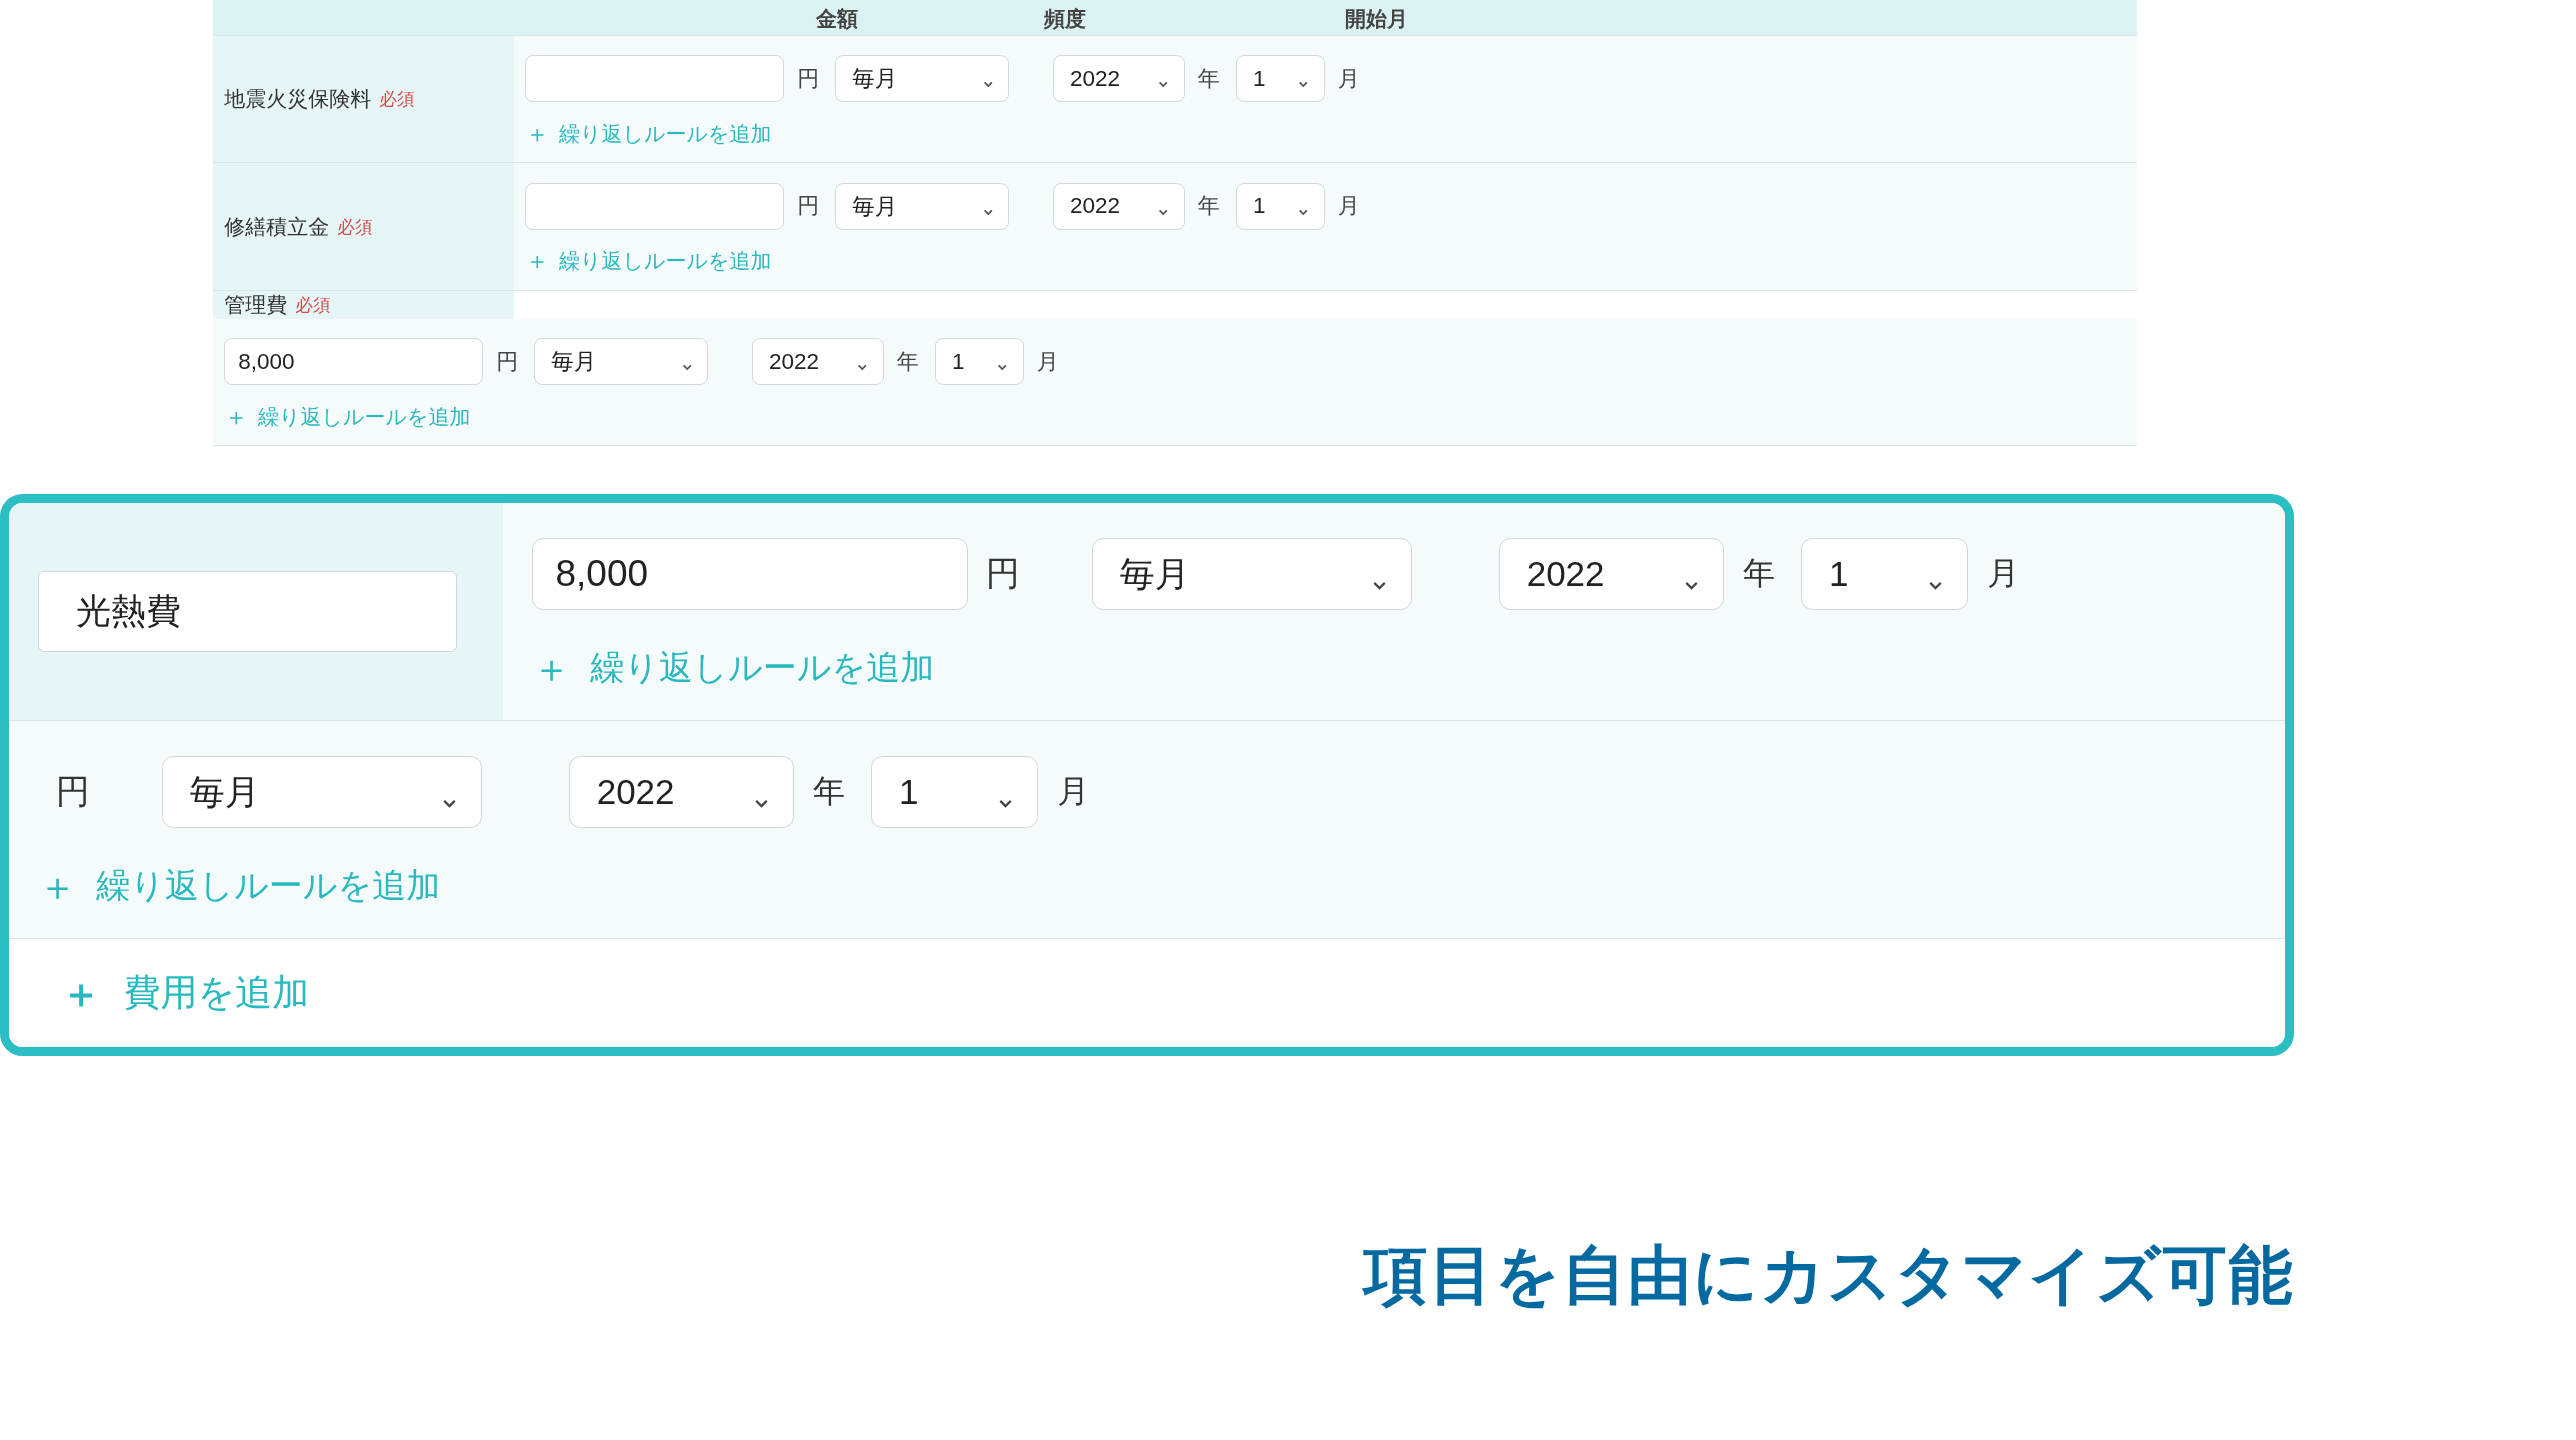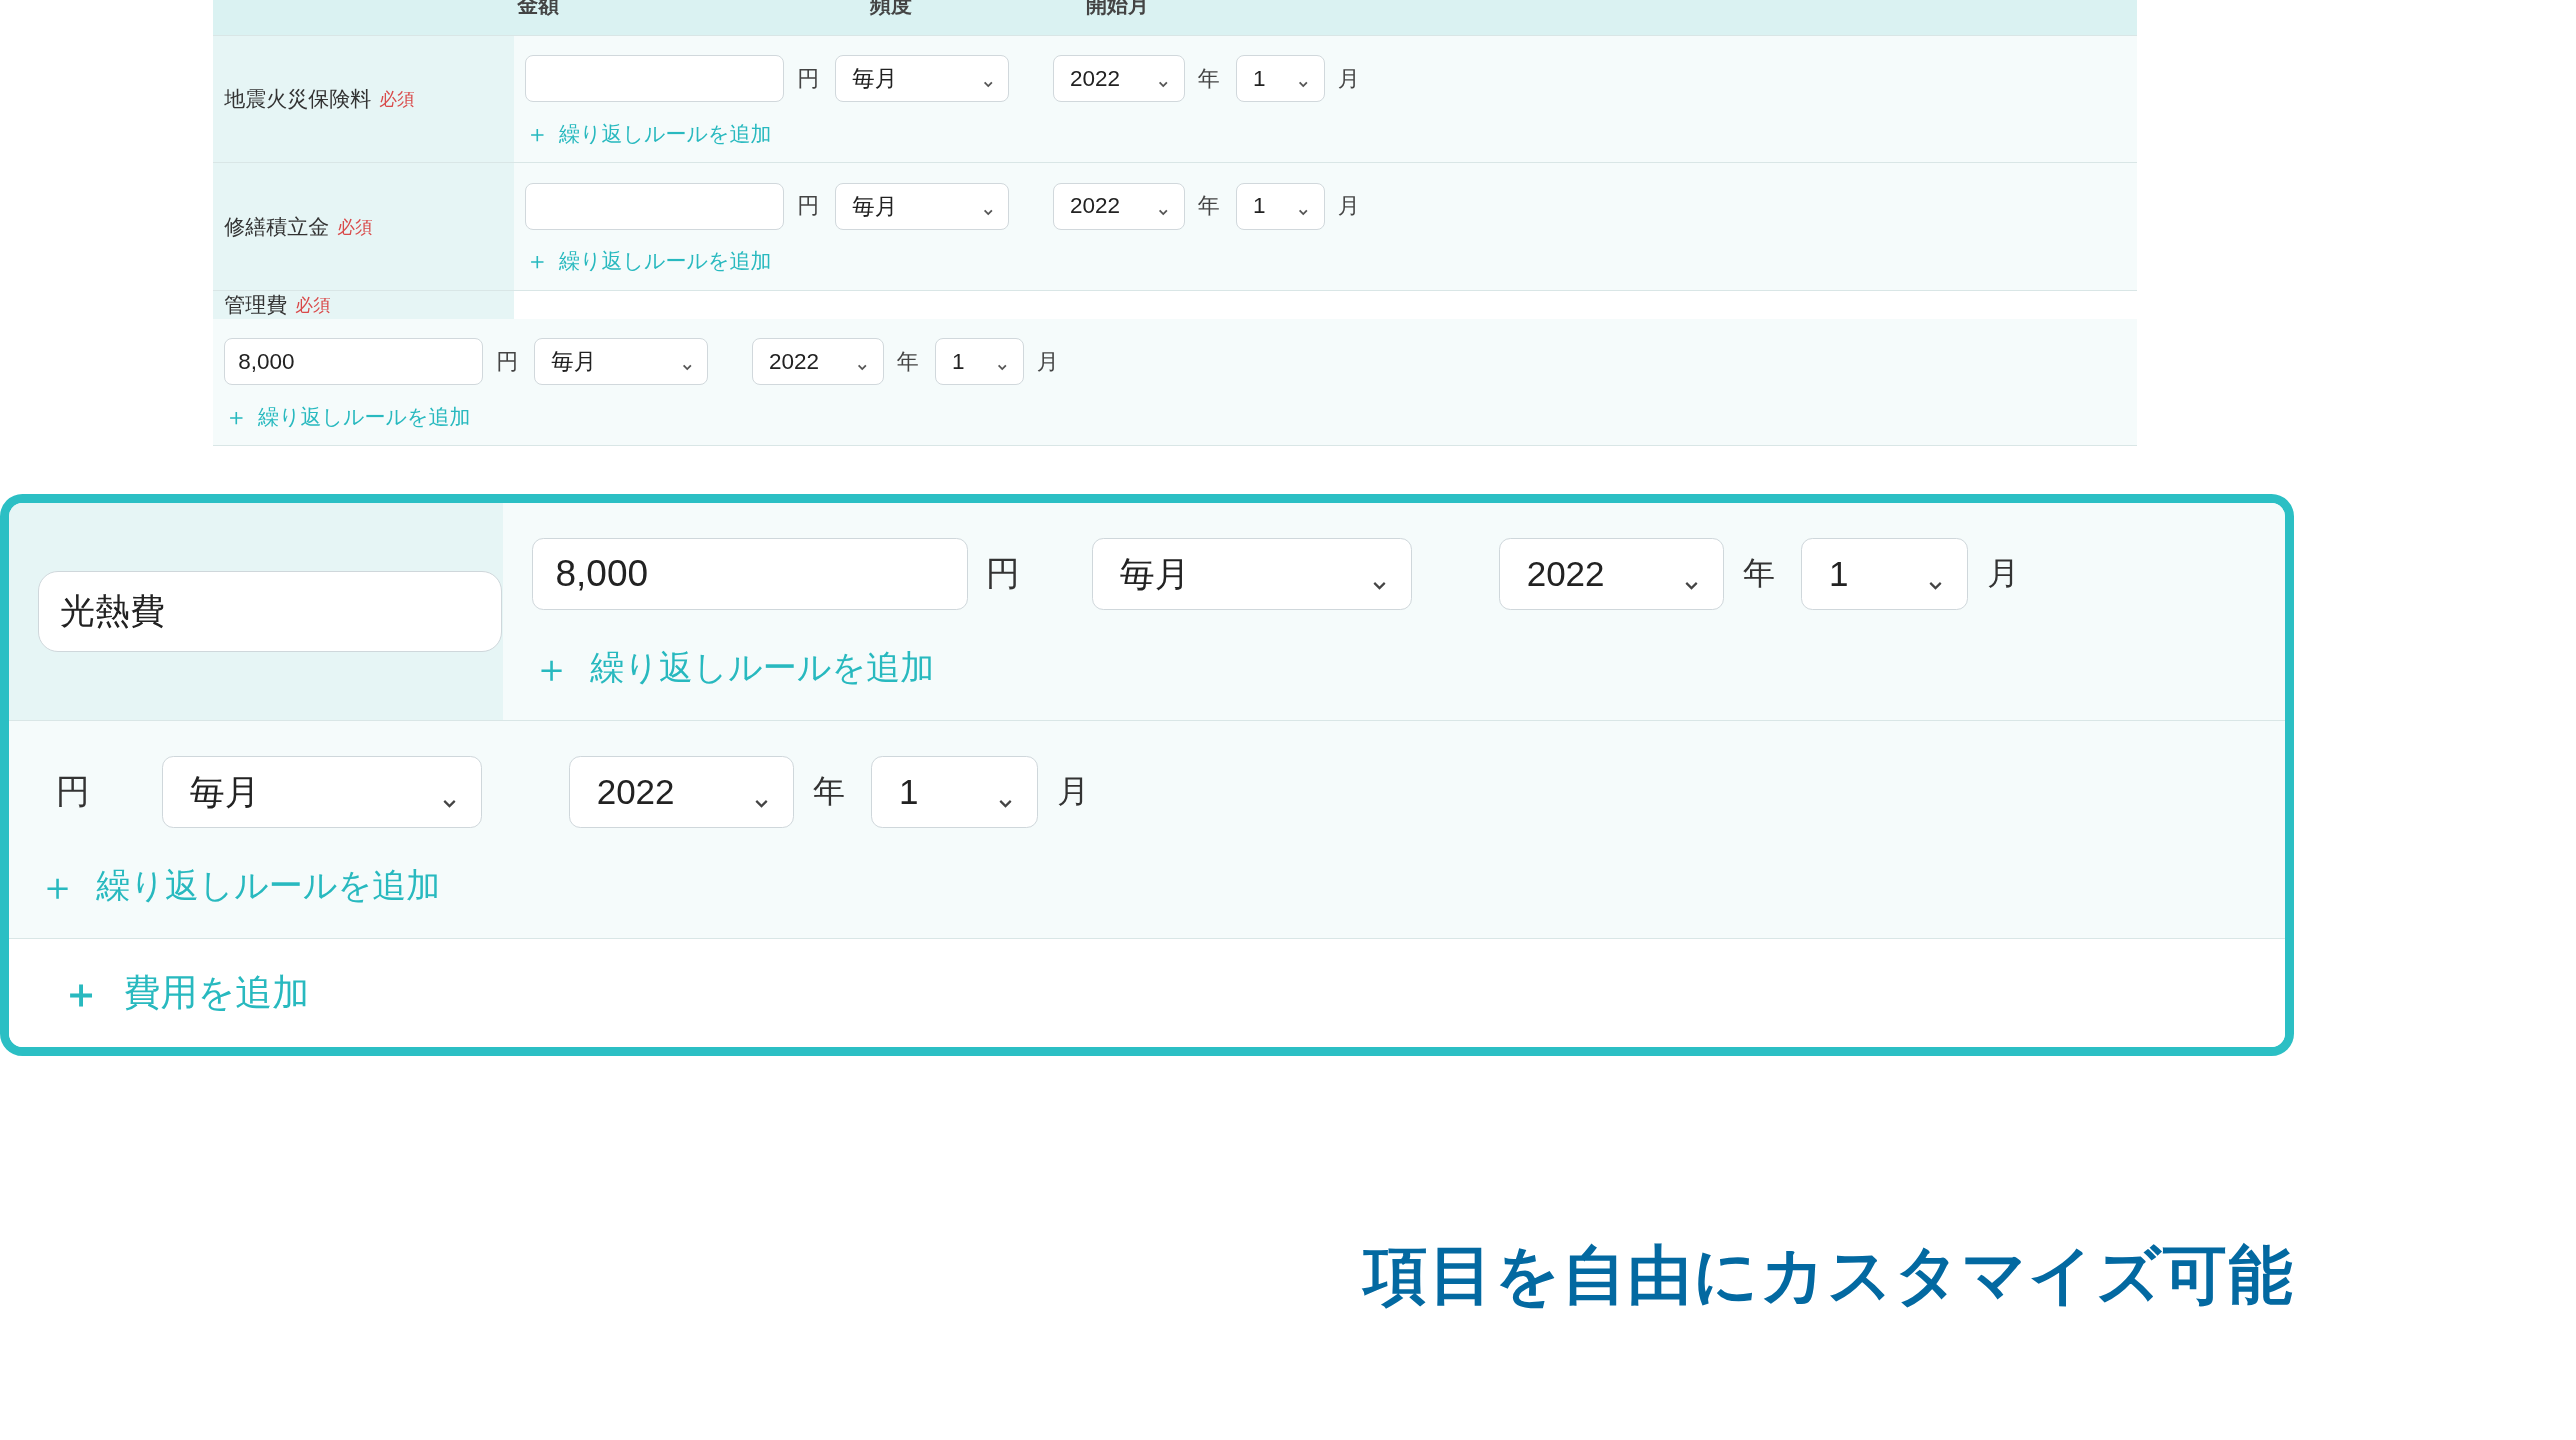--- a/index.html
+++ b/index.html
@@ -20,24 +20,25 @@
       position: absolute;
       left: 213px;
       top: 0;
       width: 1924px;
     }
     .hdr {
       display: flex;
       background: #daf2f2;
       height: 35px;
       align-items: flex-end;
-      padding-bottom: 16px;
+      padding-bottom: 2px;
       font-size: 21px;
       color: #444;
       font-weight: 600;
+      text-align: right;
     }
     .hdr .c1 { width: 301px; }
     .hdr .c2 { width: 344px; padding-left: 3.2px; }
     .hdr .c3 { width: 216px; margin-left: 12px; }
     .hdr .c4 { width: 322px; }
 
     .row-sm {
       display: flex;
       border-top: 0.8px solid #d9e6e6;
     }
@@ -128,26 +129,26 @@
       border-bottom: 0.8px solid #d9e6e6;
     }
     .plabel {
       width: 494px;
       background: #e6f5f5;
       display: flex;
       align-items: center;
       padding-left: 29px;
     }
     .pnameinp {
-      width: 464px; height: 81px;
+      width: 419px; height: 81px;
       border: 0.8px solid #cfd7db;
-      border-radius: 20px;
+      border-radius: 6px;
       background: #fff;
       font-size: 35px;
-      padding: 0 21px;
+      padding: 0 37px;
       color: #222;
     }
     .pnameinp::placeholder { color: #b3bcc2; }
     .pfields {
       flex: 1;
       background: #f5fbfb;
       padding: 35px 0 29px 29px;
     }
     .pfieldrow {
       display: flex;

